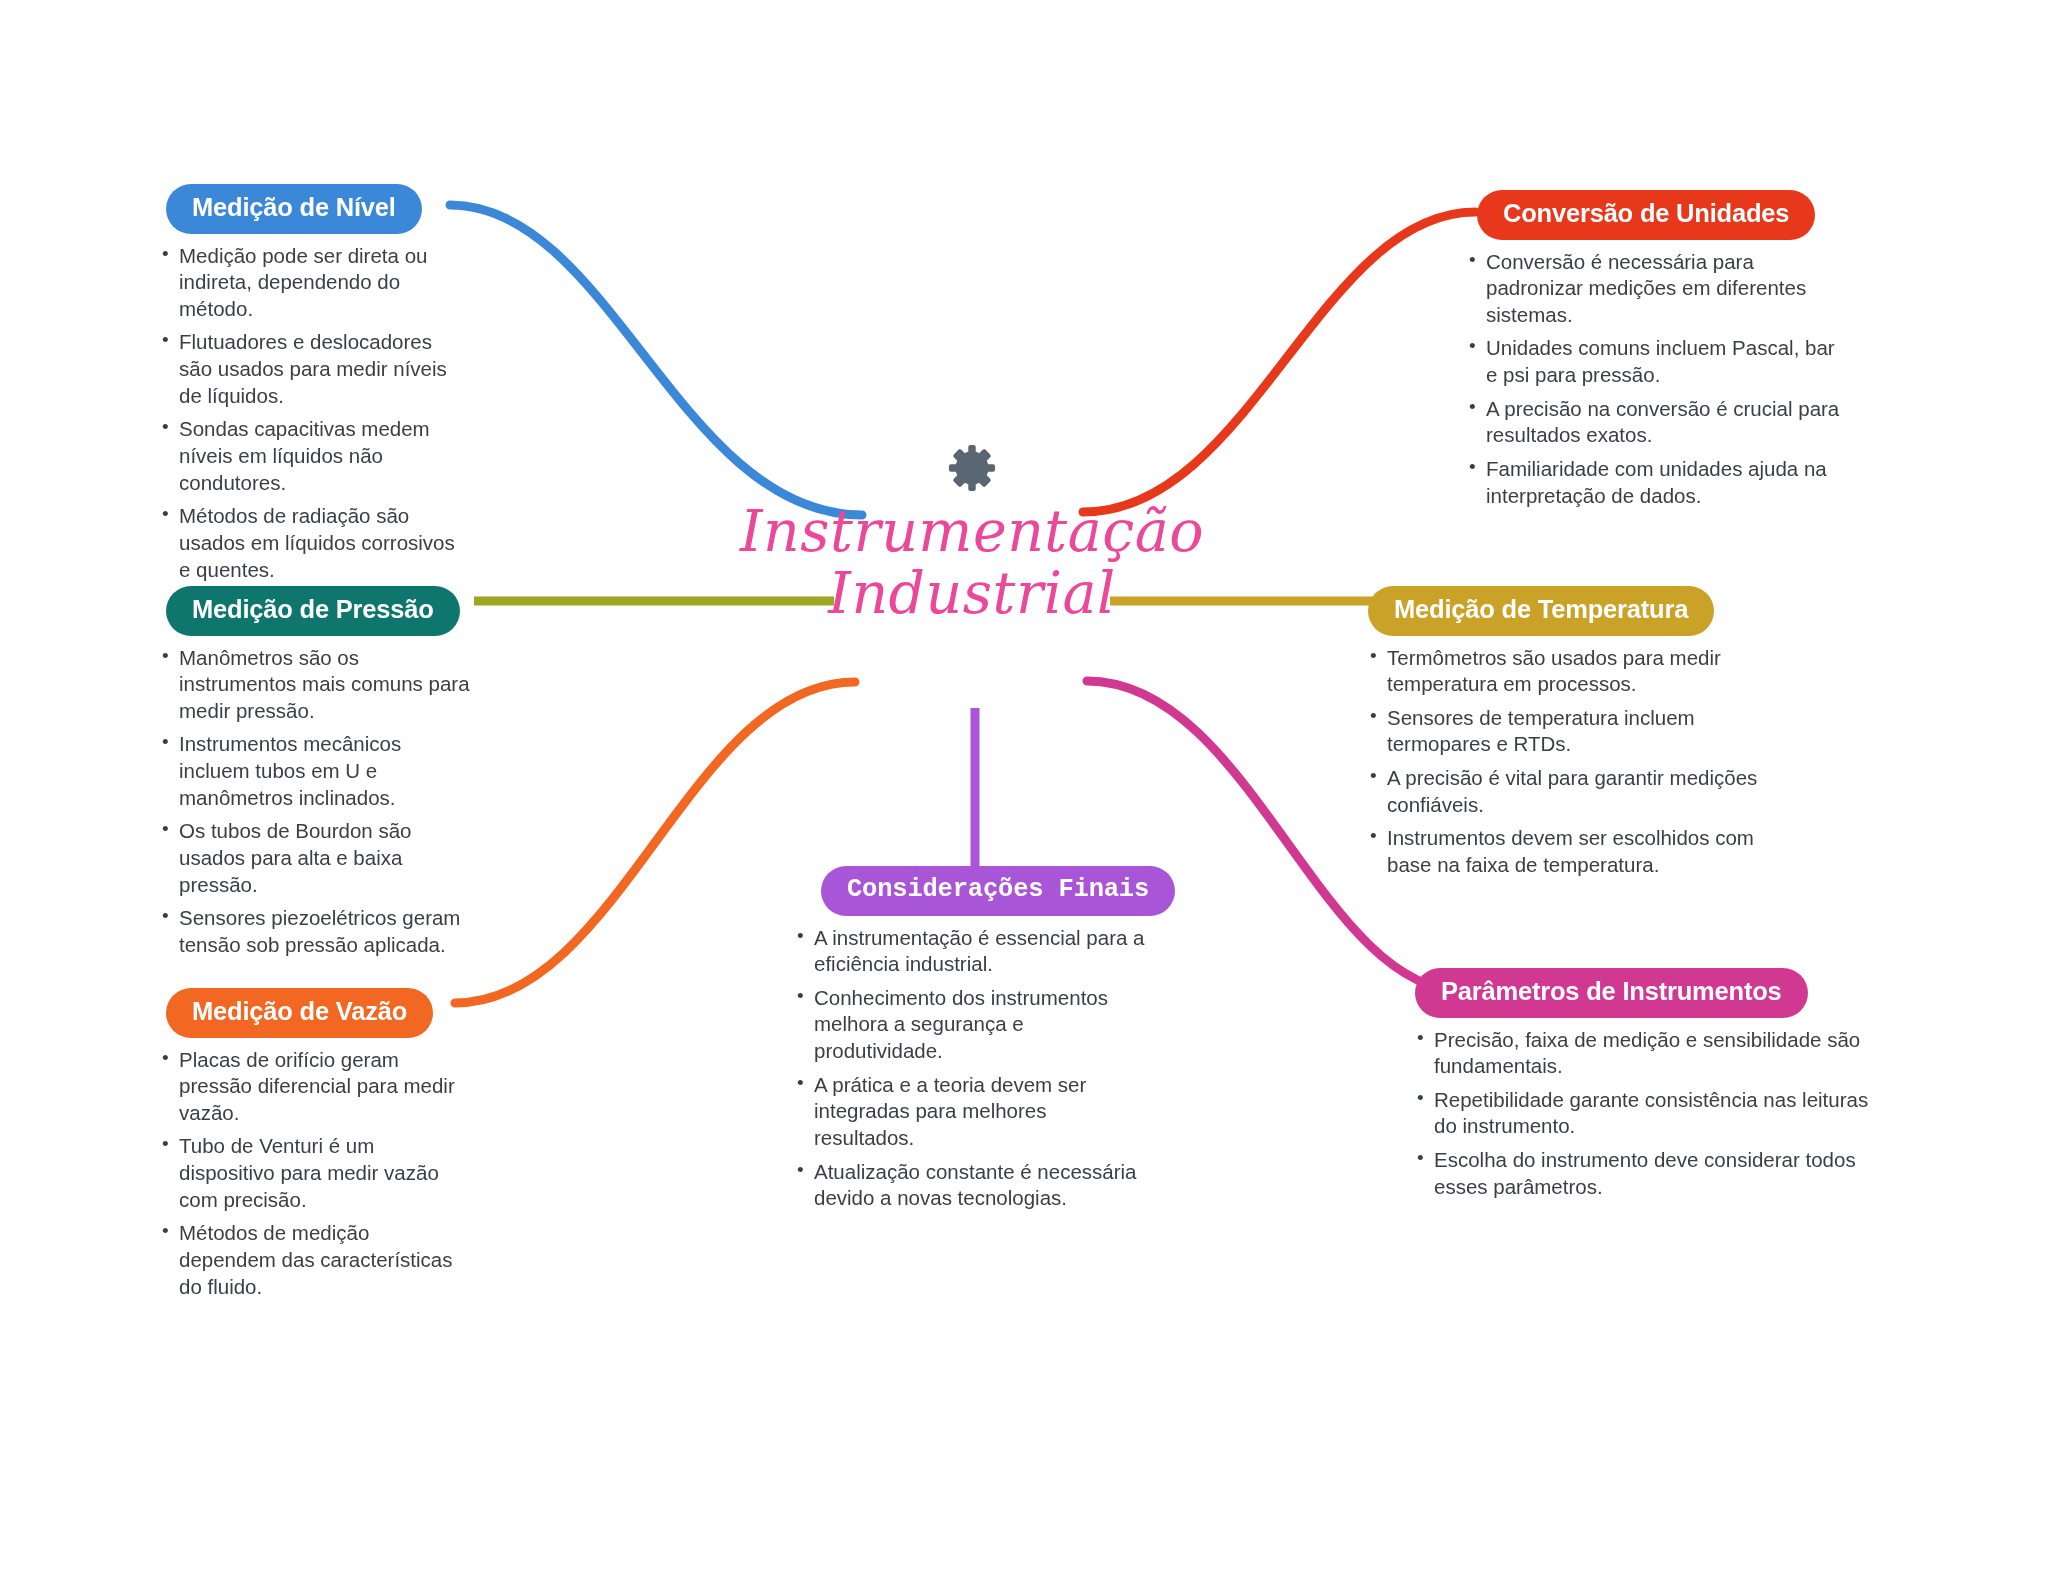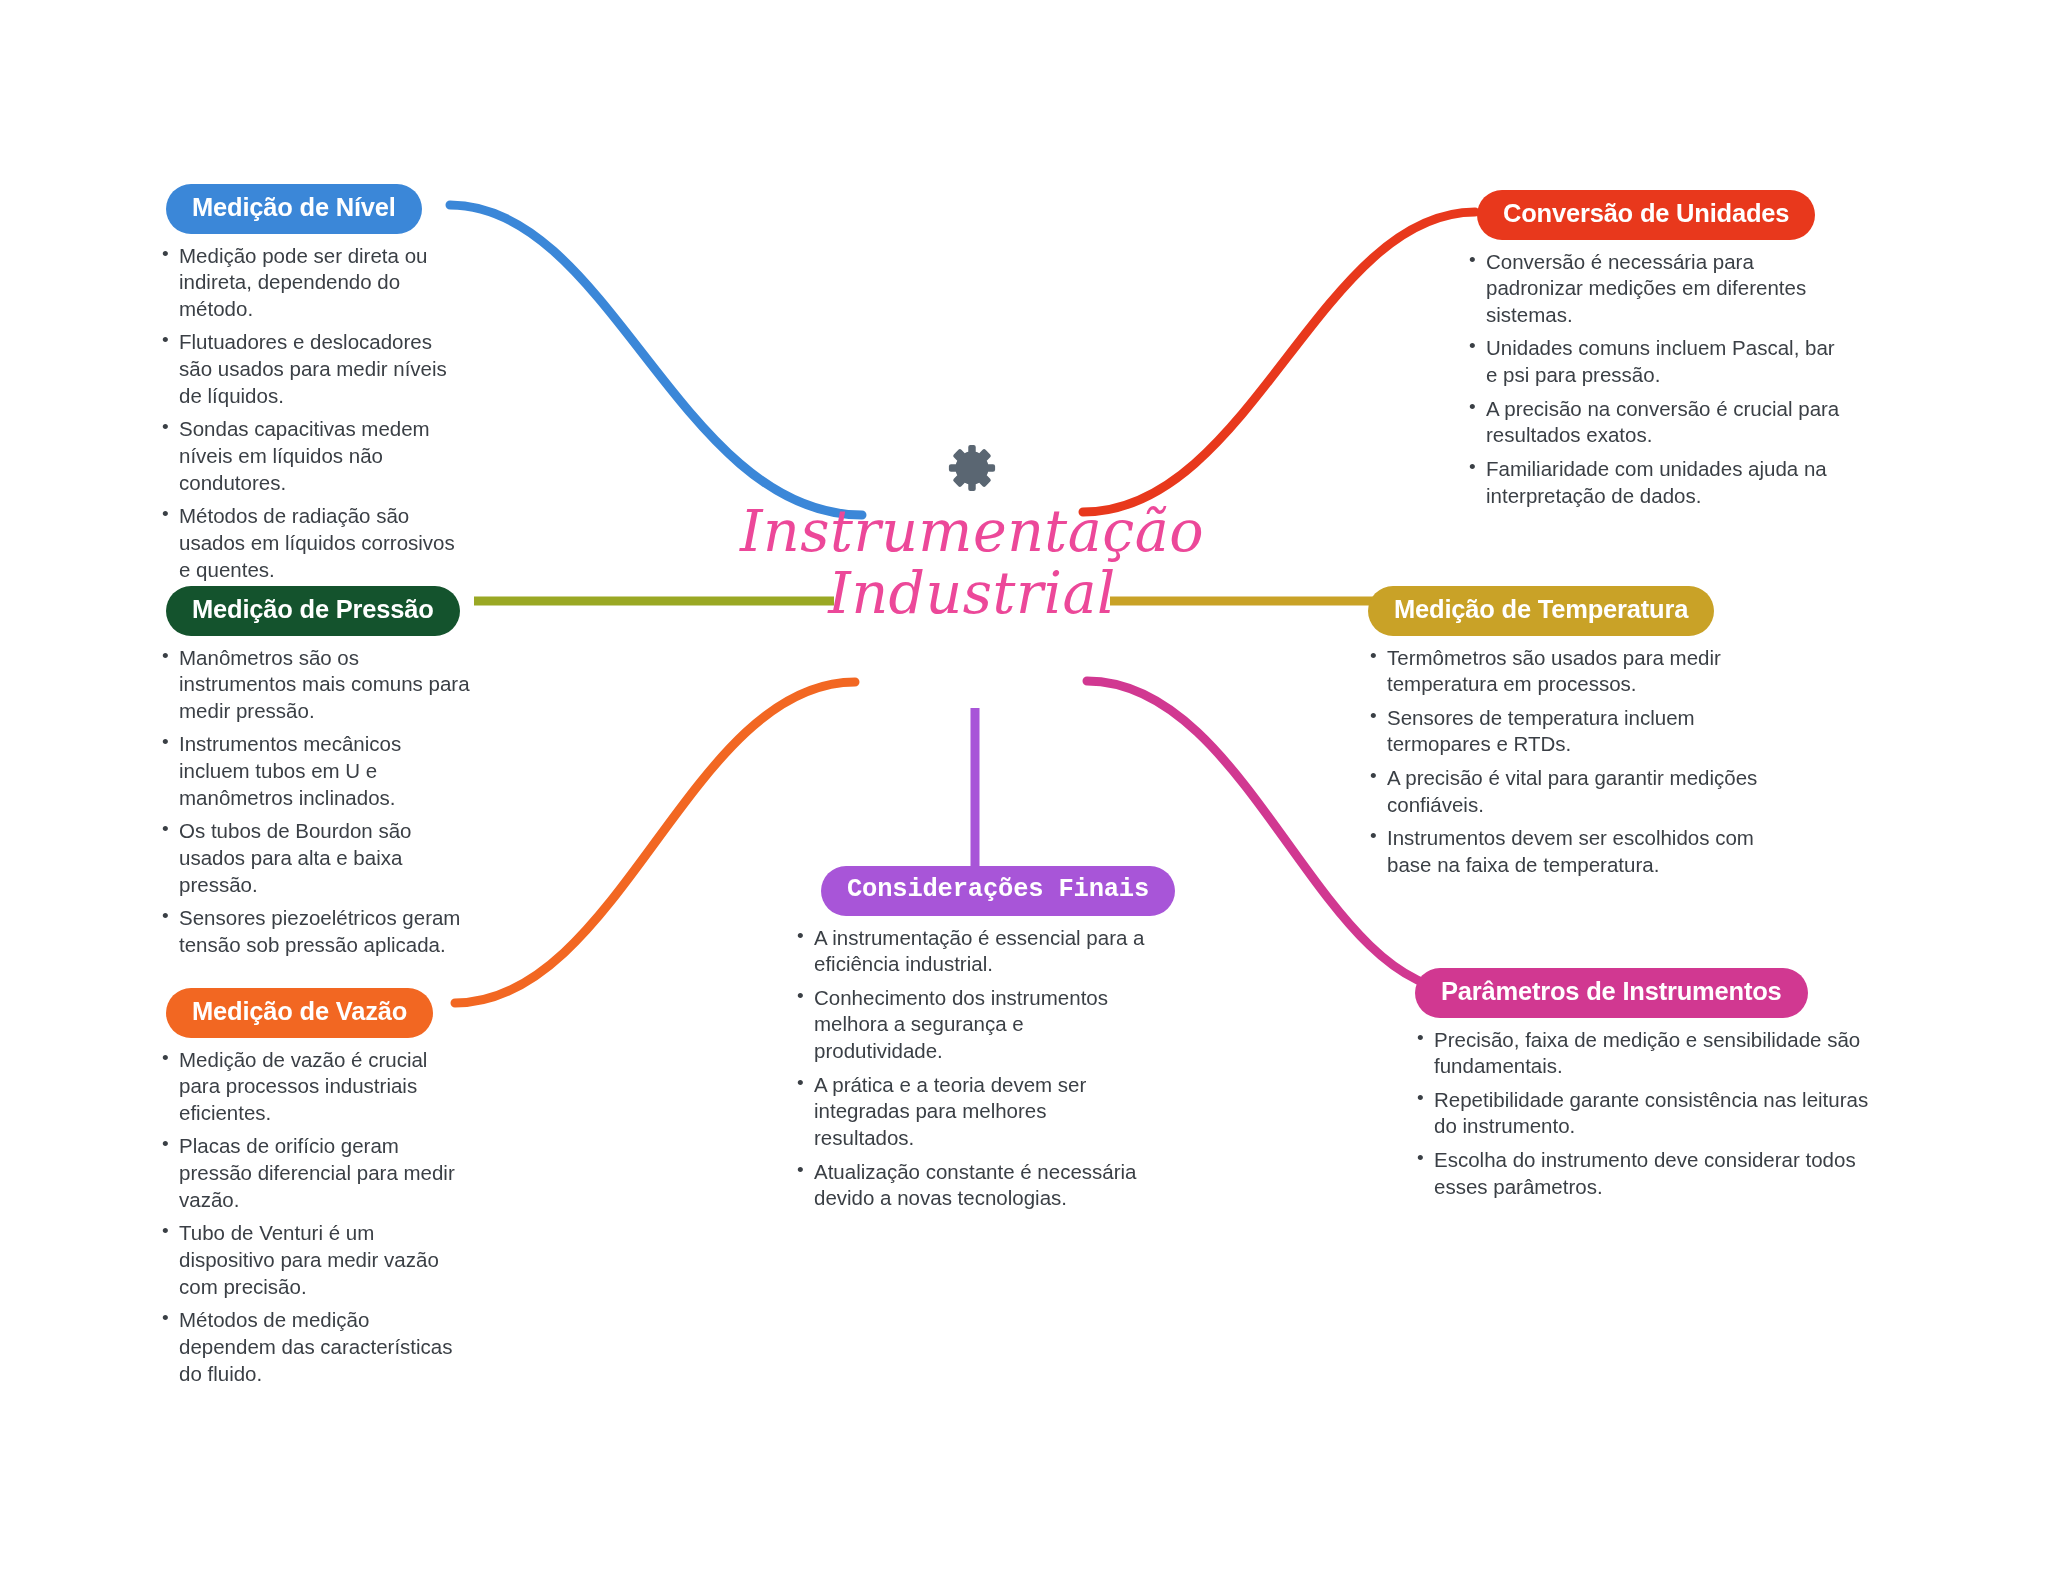--- a/index.html
+++ b/index.html
@@ -132,33 +132,32 @@
   <div class="pill" style="background: rgb(59, 135, 216);">Medição de Nível</div>
   <ul class="branch-body">
     <li>Medição pode ser direta ou indireta, dependendo do método.</li>
     <li>Flutuadores e deslocadores são usados para medir níveis de líquidos.</li>
     <li>Sondas capacitivas medem níveis em líquidos não condutores.</li>
     <li>Métodos de radiação são usados em líquidos corrosivos e quentes.</li>
   </ul>
 </div>
 
 <div class="branch" id="branch-pressao">
-  <div class="pill" style="background: #14532d;">Medição de Pressão</div>
+  <div class="pill" style="background: #0f766e;">Medição de Pressão</div>
   <ul class="branch-body">
     <li>Manômetros são os instrumentos mais comuns para medir pressão.</li>
     <li>Instrumentos mecânicos incluem tubos em U e manômetros inclinados.</li>
     <li>Os tubos de Bourdon são usados para alta e baixa pressão.</li>
     <li>Sensores piezoelétricos geram tensão sob pressão aplicada.</li>
   </ul>
 </div>
 
 <div class="branch" id="branch-vazao">
   <div class="pill" style="background: rgb(242, 103, 34);">Medição de Vazão</div>
   <ul class="branch-body">
-    <li>Medição de vazão é crucial para processos industriais eficientes.</li>
     <li>Placas de orifício geram pressão diferencial para medir vazão.</li>
     <li>Tubo de Venturi é um dispositivo para medir vazão com precisão.</li>
     <li>Métodos de medição dependem das características do fluido.</li>
   </ul>
 </div>
 
 <div class="branch" id="branch-conversao">
   <div class="pill" style="background: rgb(232, 56, 28);">Conversão de Unidades</div>
   <ul class="branch-body">
     <li>Conversão é necessária para padronizar medições em diferentes sistemas.</li>

